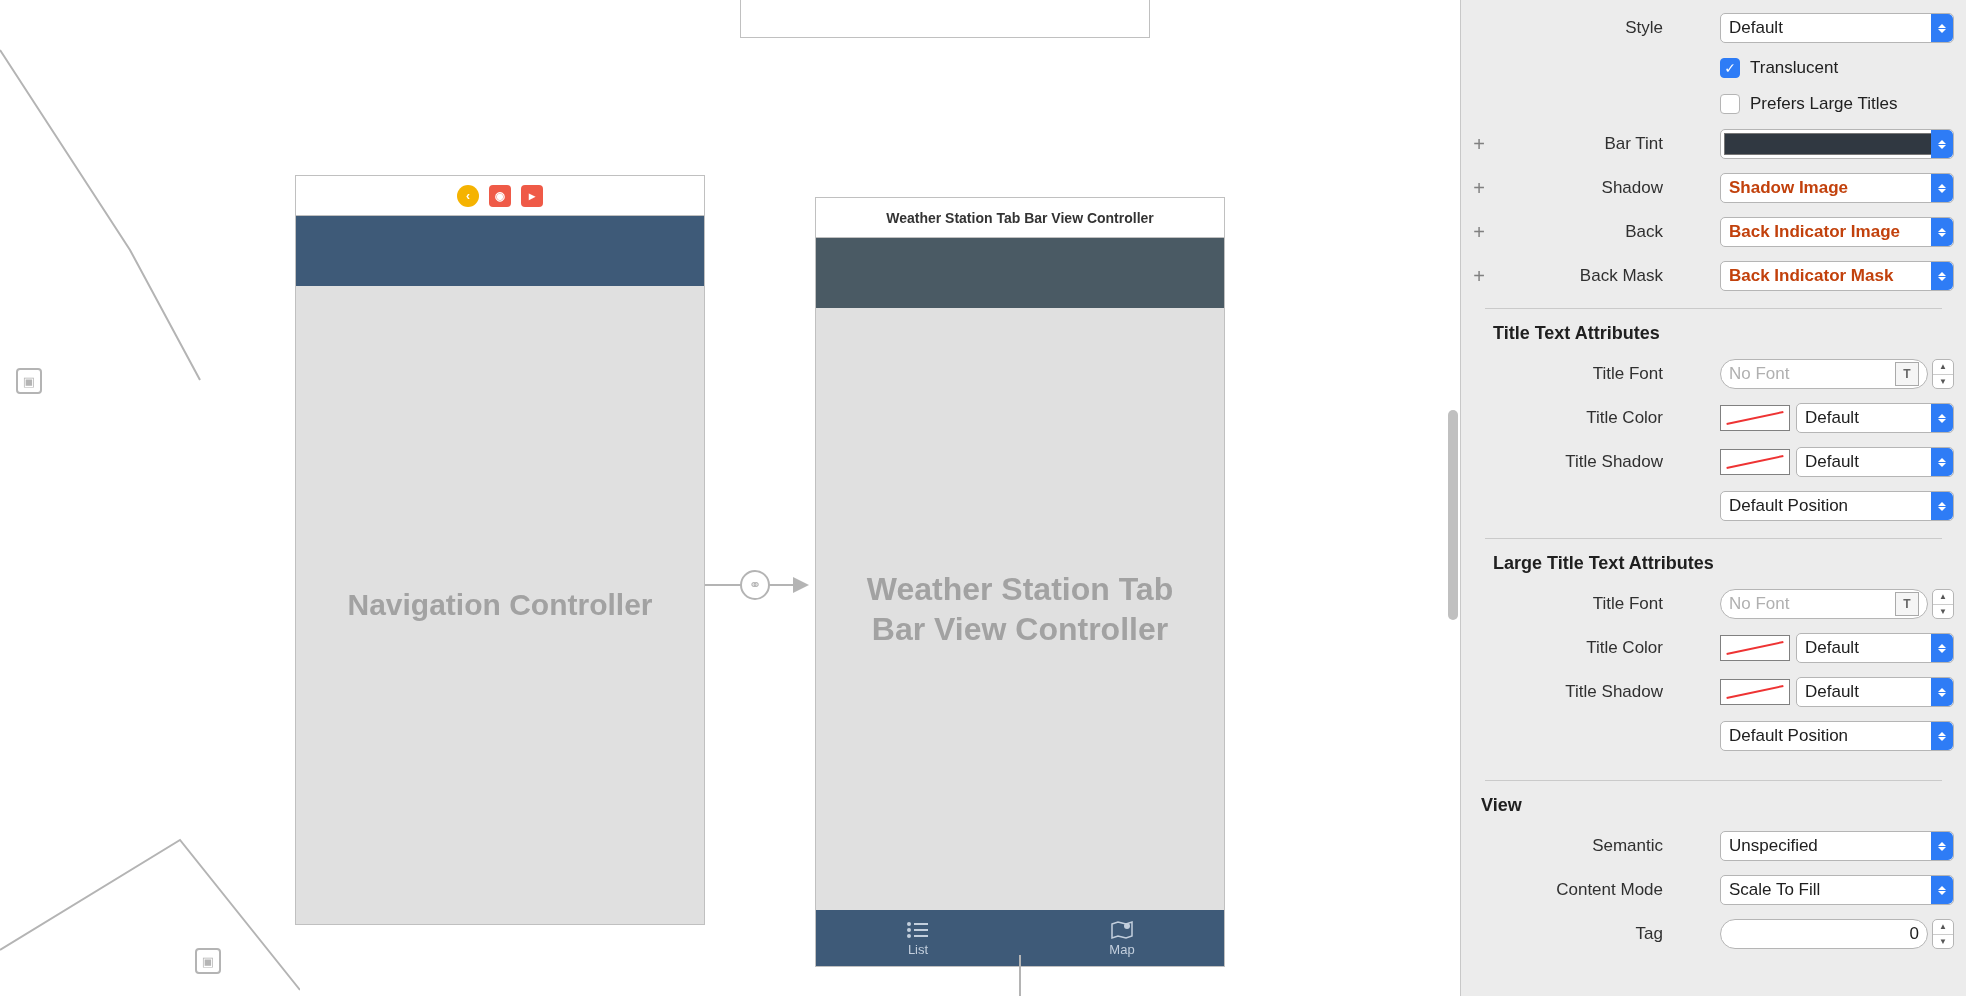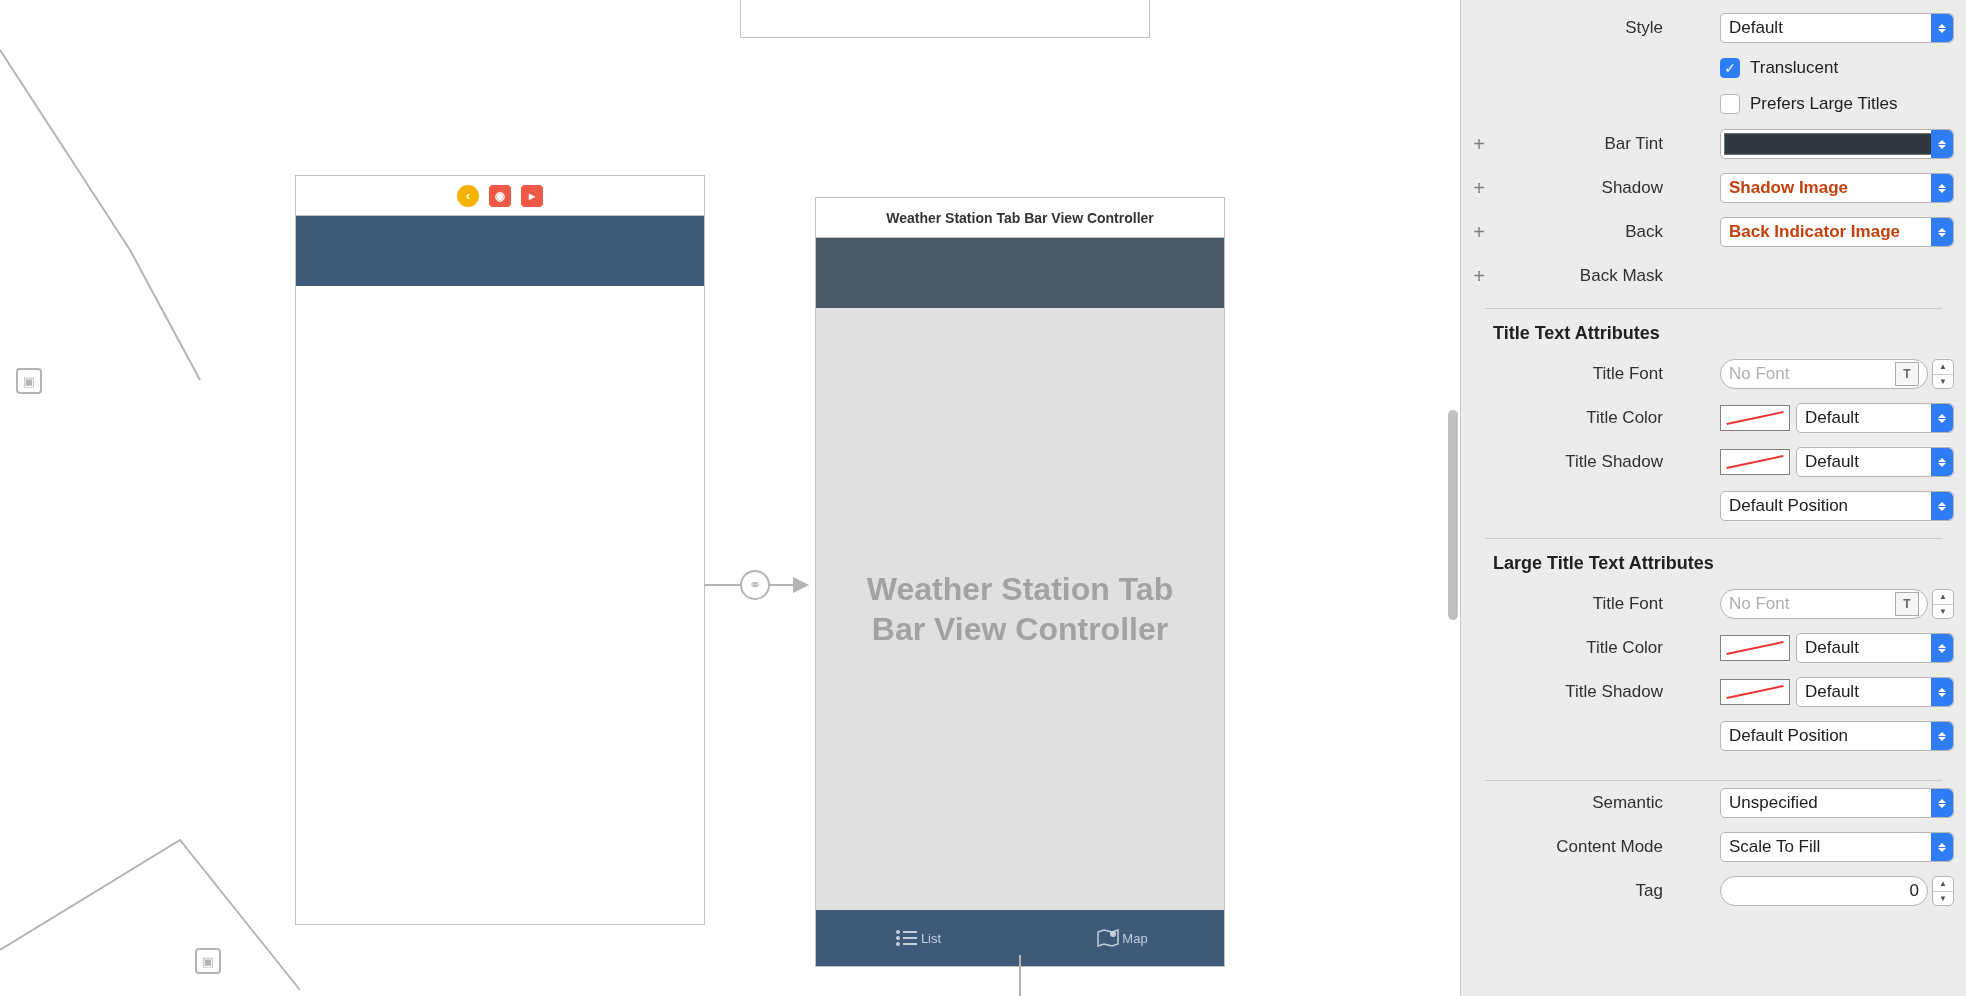--- a/index.html
+++ b/index.html
@@ -75,20 +75,21 @@
     padding: 0 20px;
   }
   .tabbar {
     height: 56px;
     background: #3e5a78;
     display: flex;
   }
   .tabbar-item {
     flex: 1;
     display: flex;
+    flex-direction: column;
     align-items: center;
     justify-content: center;
     color: #c3cfdd;
     font-size: 13px;
     gap: 2px;
   }
   .tab-svg { width: 24px; height: 20px; }
 
   
   .cutoff-frame {
@@ -273,20 +274,23 @@
   </svg>
   <div class="connector-box" style="left:195px;top:948px">▣</div>
 
   <div class="scene" style="left:295px;top:175px;width:410px;height:750px">
     <div class="scene-header">
       <span class="header-icon" style="background:#f5b301">‹</span>
       <span class="header-icon" style="background:#ef5a47;border-radius:4px">◉</span>
       <span class="header-icon" style="background:#ef5a47;border-radius:4px">▸</span>
     </div>
     <div class="navbar-strip"></div>
+    <div class="scene-body">
+      <span>Navigation Controller</span>
+    </div>
   </div>
 
   <svg style="position:absolute;left:705px;top:565px;width:110px;height:40px">
     <line x1="0" y1="20" x2="88" y2="20" stroke="#b4b4b4" stroke-width="2"></line>
     <polygon points="88,12 104,20 88,28" fill="#b4b4b4"></polygon>
   </svg>
   <div class="segue-icon" style="left:740px;top:570px">⚭</div>
 
   <div class="scene" style="left:815px;top:197px;width:410px;height:770px">
     <div class="scene-header" style="font-size:14px;font-weight:700;padding:0 10px">
@@ -386,20 +390,26 @@
       <div class="popup">
         <span class="placeholder">Back Indicator Image</span>
         <div class="cap"></div>
       </div>
     </div>
   </div>
 
   <div class="row">
     <div class="plus-col">+</div>
     <div class="label-col">Back Mask</div>
+    <div class="control-col">
+      <div class="popup">
+        <span class="placeholder">Back Indicator Mask</span>
+        <div class="cap"></div>
+      </div>
+    </div>
   </div>
 
   <div class="section-divider"></div>
 
   <div class="section-header">Title Text Attributes</div>
 
   <div class="row">
     <div class="plus-col"></div>
     <div class="label-col">Title Font</div>
     <div class="control-col">
@@ -508,20 +518,21 @@
     <div class="control-col">
       <div class="popup">
         <span>Default Position</span>
         <div class="cap"></div>
       </div>
     </div>
   </div>
 
   <div class="section-divider" style="margin-top:22px"></div>
 
+  <div class="section-header" style="padding-left:20px">View</div>
 
   <div class="row">
     <div class="plus-col"></div>
     <div class="label-col">Semantic</div>
     <div class="control-col">
       <div class="popup">
         <span>Unspecified</span>
         <div class="cap"></div>
       </div>
     </div>

